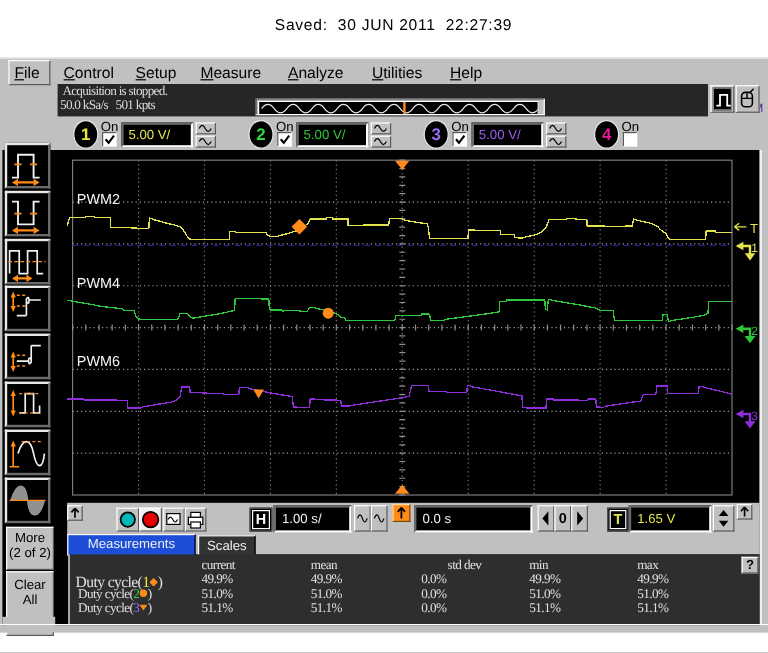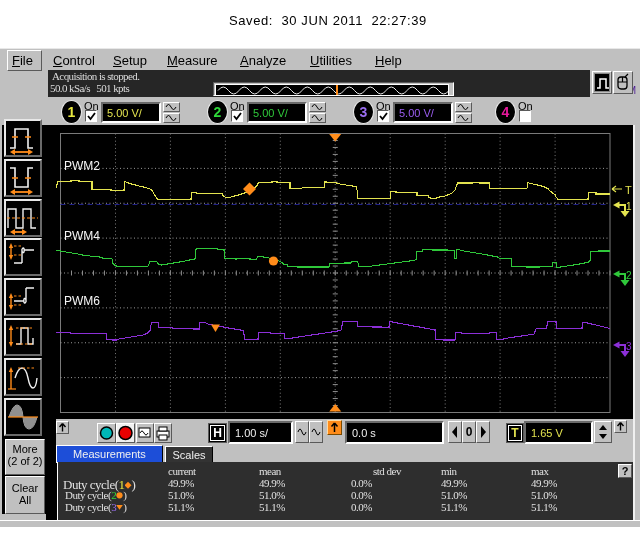--- a/index.html
+++ b/index.html
@@ -305,21 +305,21 @@
     <svg width="34" height="34" viewBox="0 0 34 34">
       <path d="M3,17 q4,-12 8,-12 q5,0 6,12 q1,12 6,12 q5,0 8,-12" stroke="#aaa" stroke-width="1" fill="none"></path>
       <path d="M3,17 q4,-12 8,-12 q5,0 6,12 z" fill="#909090"></path>
       <path d="M17,17 q1,12 6,12 q5,0 8,-12 z" fill="#909090"></path>
       <path d="M2,17 h30" stroke="#ff8c1a" stroke-width="1.2"></path>
     </svg>
   </div>
 <div style="position:absolute;left:5px;top:439px;width:40px;height:36px;background:#c0c0c0;border-top:1px solid #fff;border-left:1px solid #fff;border-right:1px solid #5a5a5a;border-bottom:1px solid #5a5a5a;box-sizing:border-box;">
     <div style="text-align:center;font-size:11px;color:#000;padding-top:3px;">More<br>(2 of 2)</div>
   </div>
-<div style="position:absolute;left:5px;top:476px;width:40px;height:38px;background:#c0c0c0;border-top:1px solid #fff;border-left:1px solid #fff;border-right:1px solid #5a5a5a;border-bottom:1px solid #5a5a5a;box-sizing:border-box;">
+<div style="position:absolute;left:5px;top:476px;width:40px;height:54px;background:#c0c0c0;border-top:1px solid #fff;border-left:1px solid #fff;border-right:1px solid #5a5a5a;border-bottom:1px solid #5a5a5a;box-sizing:border-box;">
     <div style="text-align:center;font-size:11px;color:#000;padding-top:5px;">Clear<br>All</div>
   </div>
 <div class="abs" style="left:56px;top:419px;width:577px;height:26px;background:#c0c0c0;"></div>
 <div style="position:absolute;left:56px;top:421px;width:13px;height:13px;background:#c0c0c0;border-top:1px solid #fff;border-left:1px solid #fff;border-right:1px solid #5a5a5a;border-bottom:1px solid #5a5a5a;box-sizing:border-box;">
     <svg width="11" height="11">
       <path d="M5.5,1.5 v8 M5.5,1.5 l-3,3.5 M5.5,1.5 l3,3.5" stroke="#000" stroke-width="1.4" fill="none"></path>
     </svg>
   </div>
 <div style="position:absolute;left:97px;top:423px;width:19px;height:20px;background:#c0c0c0;border-top:1px solid #fff;border-left:1px solid #fff;border-right:1px solid #5a5a5a;border-bottom:1px solid #5a5a5a;box-sizing:border-box;">
     <svg width="17" height="18">

